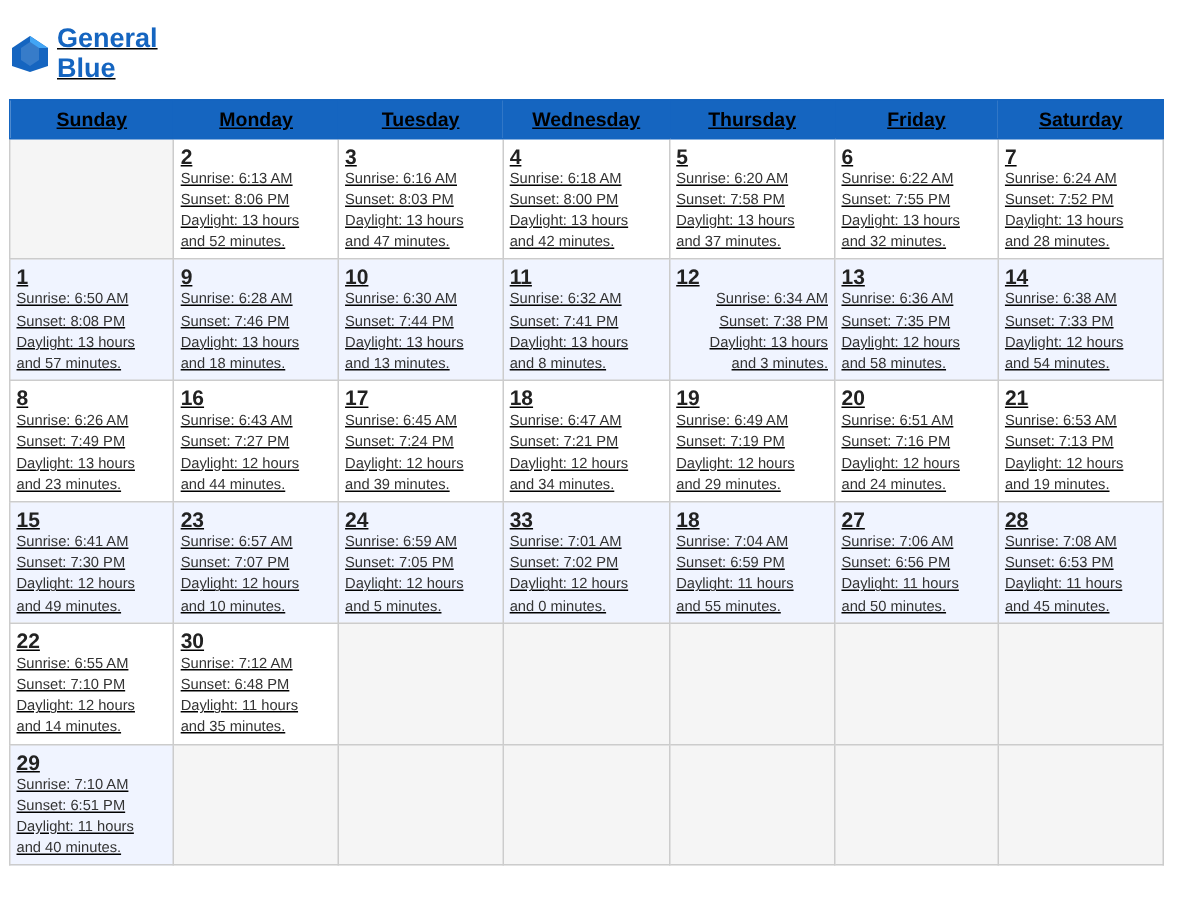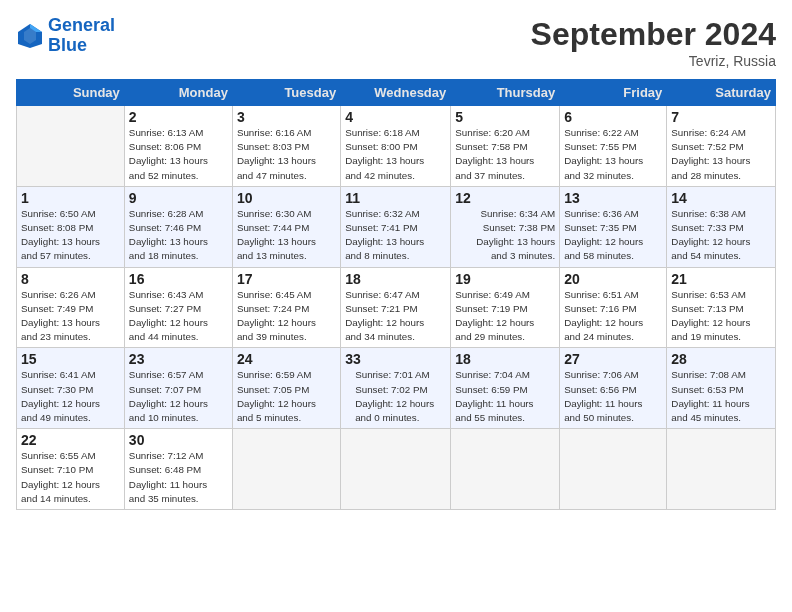--- a/index.html
+++ b/index.html
@@ -5,21 +5,22 @@
     * { box-sizing: border-box; margin: 0; padding: 0; }
     body {
       font-family: Arial, sans-serif;
       background: #fff;
       width: 792px;
       height: 612px;
       overflow: hidden;
     }
     .page {
       width: 792px;
-      padding: 16px 16px 8px 16px;
+      padding: 16px 16px 8px 6px;
+      text-decoration: underline;
     }
     .header {
       display: flex;
       justify-content: space-between;
       align-items: flex-start;
       margin-bottom: 10px;
     }
     .logo {
       display: flex;
       align-items: center;
@@ -50,23 +51,23 @@
       font-size: 14px;
       color: #555;
     }
     table {
       width: 100%;
       border-collapse: collapse;
       font-size: 10.5px;
     }
     thead tr th {
       background: #1565c0;
-      color: #e5e5e5;
+      color: #000000;
       padding: 5px 4px;
-      text-align: right;
+      text-align: center;
       font-size: 13px;
       font-weight: bold;
       border: 1px solid #1565c0;
     }
     tbody tr td {
       border: 1px solid #ccc;
       padding: 3px 4px;
       vertical-align: top;
       background: #fff;
       width: 113px;
@@ -101,24 +102,20 @@
         <polygon points="14,2 26,10 26,22 14,26 2,22 2,10" fill="#1565c0"></polygon>
         <polygon points="14,2 26,10 20,10 14,6" fill="#42a5f5"></polygon>
         <polygon points="20,10 26,10 26,22 20,18" fill="#1565c0"></polygon>
         <polygon points="14,6 20,10 20,18 14,22 8,18 8,10" fill="#fff" opacity="0.15"></polygon>
       </svg>
       <div class="logo-text">
         <div><span>General</span></div>
         <div><span>Blue</span></div>
       </div>
     </div>
-    <div class="title-block">
-      <div class="month-title">September 2024</div>
-      <div class="subtitle">Tevriz, Russia</div>
-    </div>
   </div>
 
   <table>
     <thead>
       <tr>
       <th>Sunday</th>
           <th>Monday</th>
           <th>Tuesday</th>
           <th>Wednesday</th>
           <th>Thursday</th>
@@ -291,21 +288,21 @@
           </td>
           <td>
             <span class="day-num">24</span>
             <div class="day-info" style="white-space: pre-line;">Sunrise: 6:59 AM
 Sunset: 7:05 PM
 Daylight: 12 hours
 and 5 minutes.</div>
           </td>
           <td>
             <span class="day-num">33</span>
-            <div class="day-info" style="white-space: pre-line; margin-left: 10px;">Sunrise: 7:01 AM
+            <div class="day-info" style="white-space: pre-line;">Sunrise: 7:01 AM
 Sunset: 7:02 PM
 Daylight: 12 hours
 and 0 minutes.</div>
           </td>
           <td>
             <span class="day-num">18</span>
             <div class="day-info" style="white-space: pre-line;">Sunrise: 7:04 AM
 Sunset: 6:59 PM
 Daylight: 11 hours
 and 55 minutes.</div>
@@ -333,20 +330,35 @@
 Daylight: 12 hours
 and 14 minutes.</div>
           </td>
           <td>
             <span class="day-num">30</span>
             <div class="day-info" style="white-space: pre-line;">Sunrise: 7:12 AM
 Sunset: 6:48 PM
 Daylight: 11 hours
 and 35 minutes.</div>
           </td>
+          <td class="empty"></td>
+          <td class="empty"></td>
+          <td class="empty"></td>
+          <td class="empty"></td>
+          <td class="empty"></td>
+        </tr>
+        <tr>
+          <td>
+            <span class="day-num">29</span>
+            <div class="day-info" style="white-space: pre-line;">Sunrise: 7:10 AM
+Sunset: 6:51 PM
+Daylight: 11 hours
+and 40 minutes.</div>
+          </td>
+          <td class="empty"></td>
           <td class="empty"></td>
           <td class="empty"></td>
           <td class="empty"></td>
           <td class="empty"></td>
           <td class="empty"></td>
         </tr>
       </tbody>
   </table>
 </div>
 

